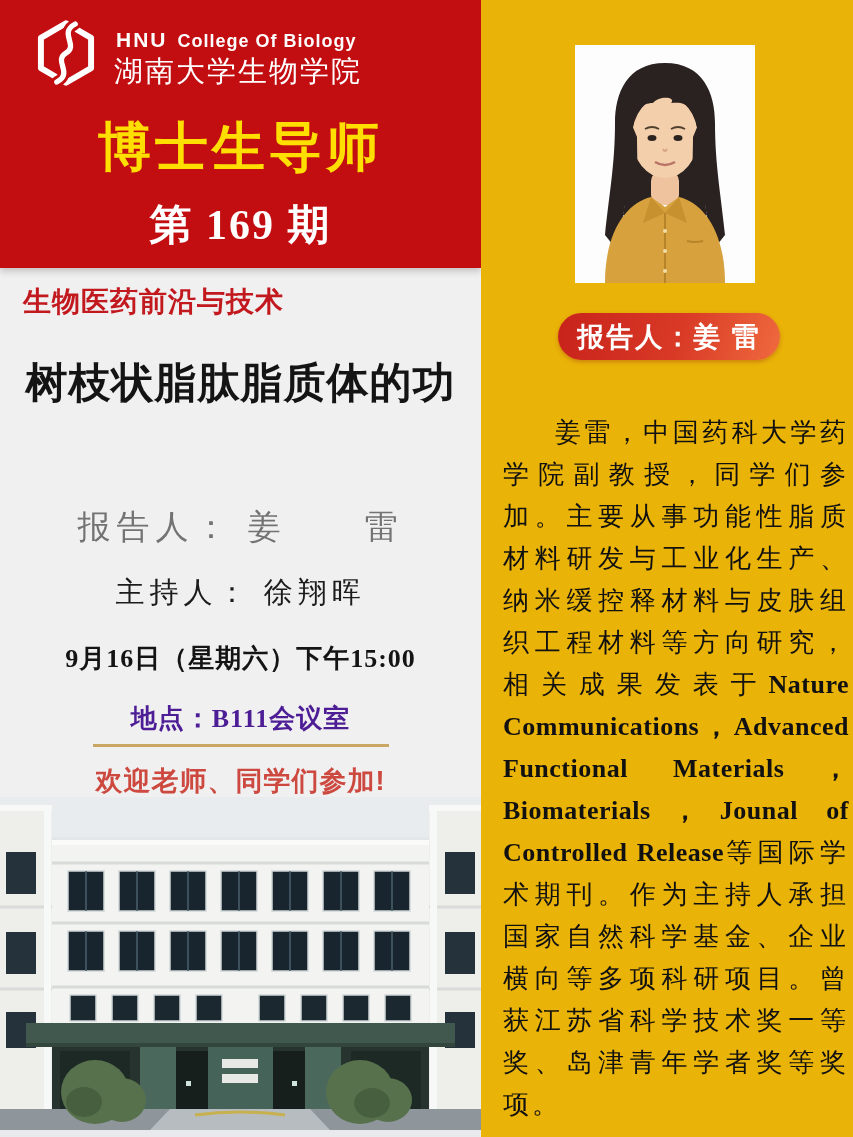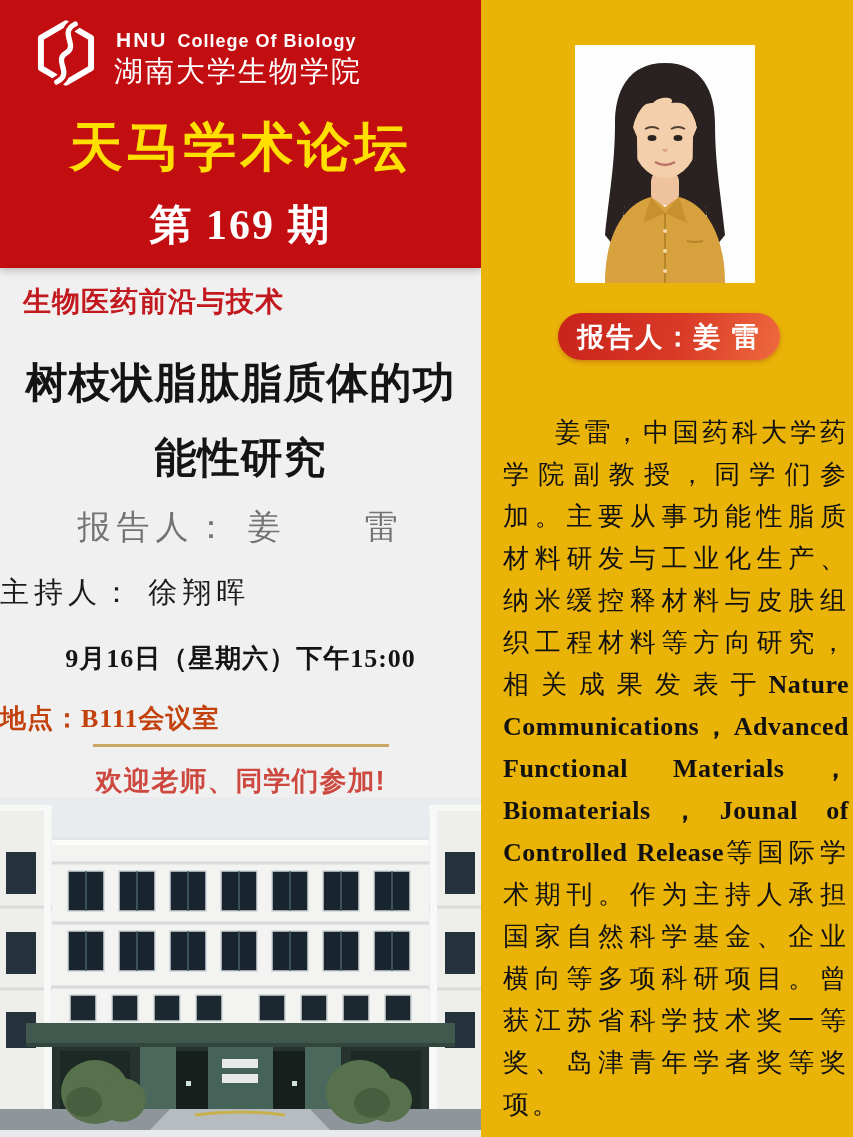--- a/index.html
+++ b/index.html
@@ -24,28 +24,28 @@
           color:#ffffff;font-size:42px;font-weight:bold;
           font-family:"Liberation Serif",serif;letter-spacing:2px;}
 
   .topic-tag{position:absolute;left:23px;top:283px;color:#c2191f;
           font-size:28px;font-weight:bold;letter-spacing:1px;white-space:nowrap;}
   .talk-title{position:absolute;left:0;top:345px;width:481px;text-align:center;
           color:#141414;font-size:42px;font-weight:bold;line-height:75px;letter-spacing:1px;}
   .speaker-line{position:absolute;left:0;top:505px;width:481px;text-align:center;
           color:#737373;font-size:33px;font-family:"Liberation Serif",serif;
           letter-spacing:6px;white-space:nowrap;}
-  .host-line{position:absolute;left:0;top:573px;width:481px;text-align:left;
+  .host-line{position:absolute;left:0;top:573px;width:481px;text-align:center;
           color:#1c1c1c;font-size:29px;font-family:"Liberation Serif",serif;
           letter-spacing:5px;white-space:nowrap;}
   .datetime-line{position:absolute;left:0;top:641px;width:481px;text-align:center;
           color:#141414;font-size:26px;font-weight:bold;
           font-family:"Liberation Serif",serif;letter-spacing:1px;white-space:nowrap;}
-  .location-line{position:absolute;left:0;top:701px;width:481px;
-          color:#c2410c;font-size:26px;font-weight:bold;
+  .location-line{position:absolute;left:0;top:701px;width:481px;text-align:center;
+          color:#4c1d95;font-size:26px;font-weight:bold;
           font-family:"Liberation Serif",serif;letter-spacing:1px;white-space:nowrap;}
   .gold-divider{position:absolute;left:93px;top:744px;width:296px;height:3px;
           background:#c9a765;}
   .welcome-line{position:absolute;left:0;top:763px;width:481px;text-align:center;
           color:#cd4940;font-size:27px;font-weight:bold;letter-spacing:1px;white-space:nowrap;}
 
   .building{position:absolute;left:0;top:797px;width:481px;height:333px;display:block;}
   .bottom-strip{position:absolute;left:0;top:1130px;width:481px;height:7px;background:#e8eaee;}
 
   
@@ -69,29 +69,28 @@
   <div class="left-col">
 
     <div class="header">
       <svg class="logo" viewBox="0 0 100 100">
         <path d="M50 5 L88 27 L88 73 L50 95 L12 73 L12 27 Z" fill="none" stroke="#ffffff" stroke-width="9" stroke-linejoin="round"></path>
         <path d="M64 6 C38 20 70 38 50 50 C30 62 62 80 36 94" fill="none" stroke="#c20d11" stroke-width="17" stroke-linecap="round"></path>
         <path d="M64 6 C38 20 70 38 50 50 C30 62 62 80 36 94" fill="none" stroke="#ffffff" stroke-width="8" stroke-linecap="round"></path>
       </svg>
       <div class="org-en"><span class="hnu">HNU</span><span class="rest">College Of Biology</span></div>
       <div class="org-cn">湖南大学生物学院</div>
-      <div class="forum-title">天马学术论坛</div>
+      <div class="forum-title">博士生导师</div>
       <div class="issue">第 169 期</div>
     </div>
 
     <div class="topic-tag">生物医药前沿与技术</div>
 
     <div class="talk-title">
       <span>树枝状脂肽脂质体的功</span><br>
-      <span>能性研究</span>
     </div>
 
     <div class="speaker-line">报告人：  姜　　雷</div>
     <div class="host-line">主持人：  徐翔晖</div>
     <div class="datetime-line">9月16日（星期六）下午15:00</div>
     <div class="location-line">地点：B111会议室</div>
     <div class="gold-divider"></div>
     <div class="welcome-line">欢迎老师、同学们参加!</div>
 
     <svg class="building" viewBox="0 0 481 333">

